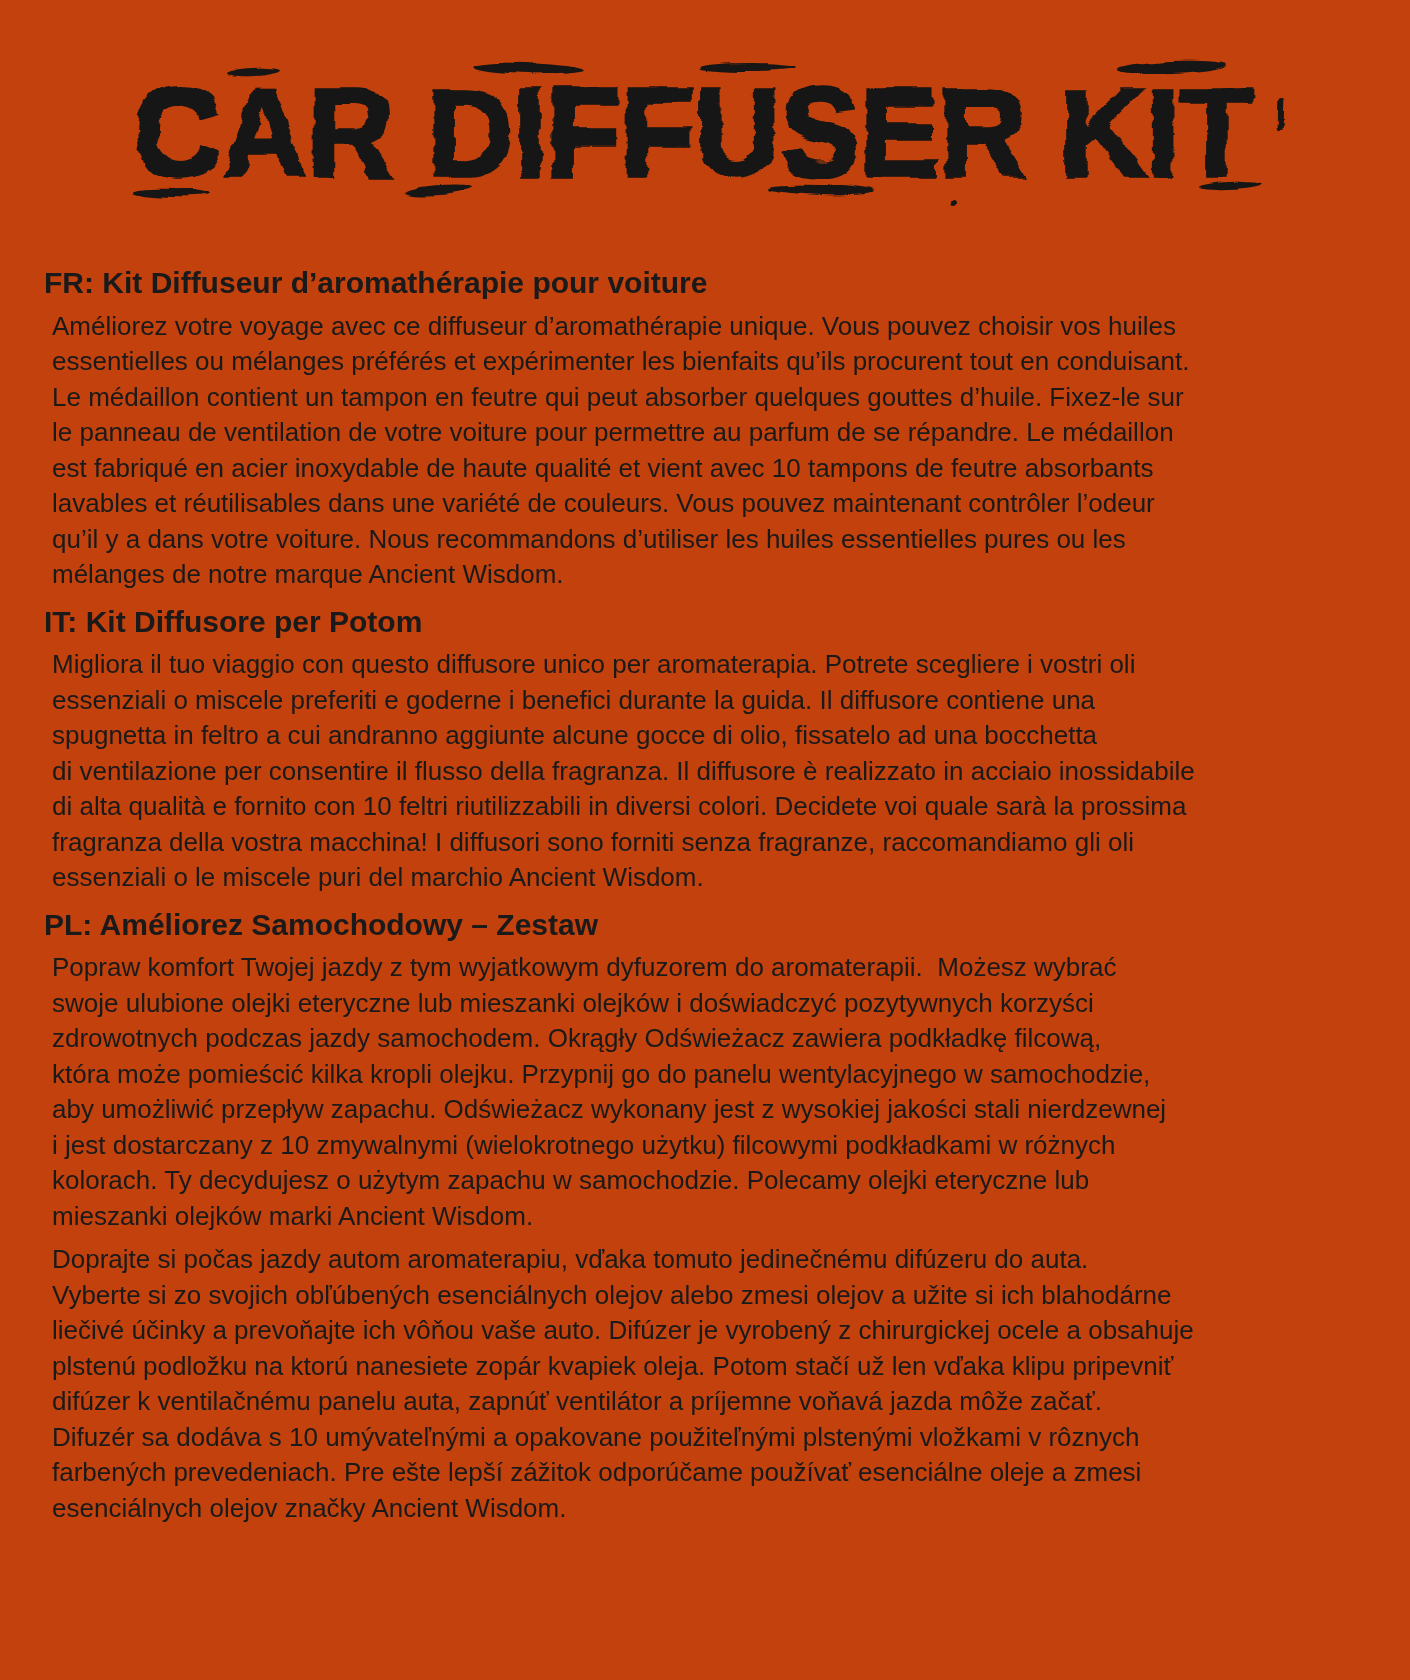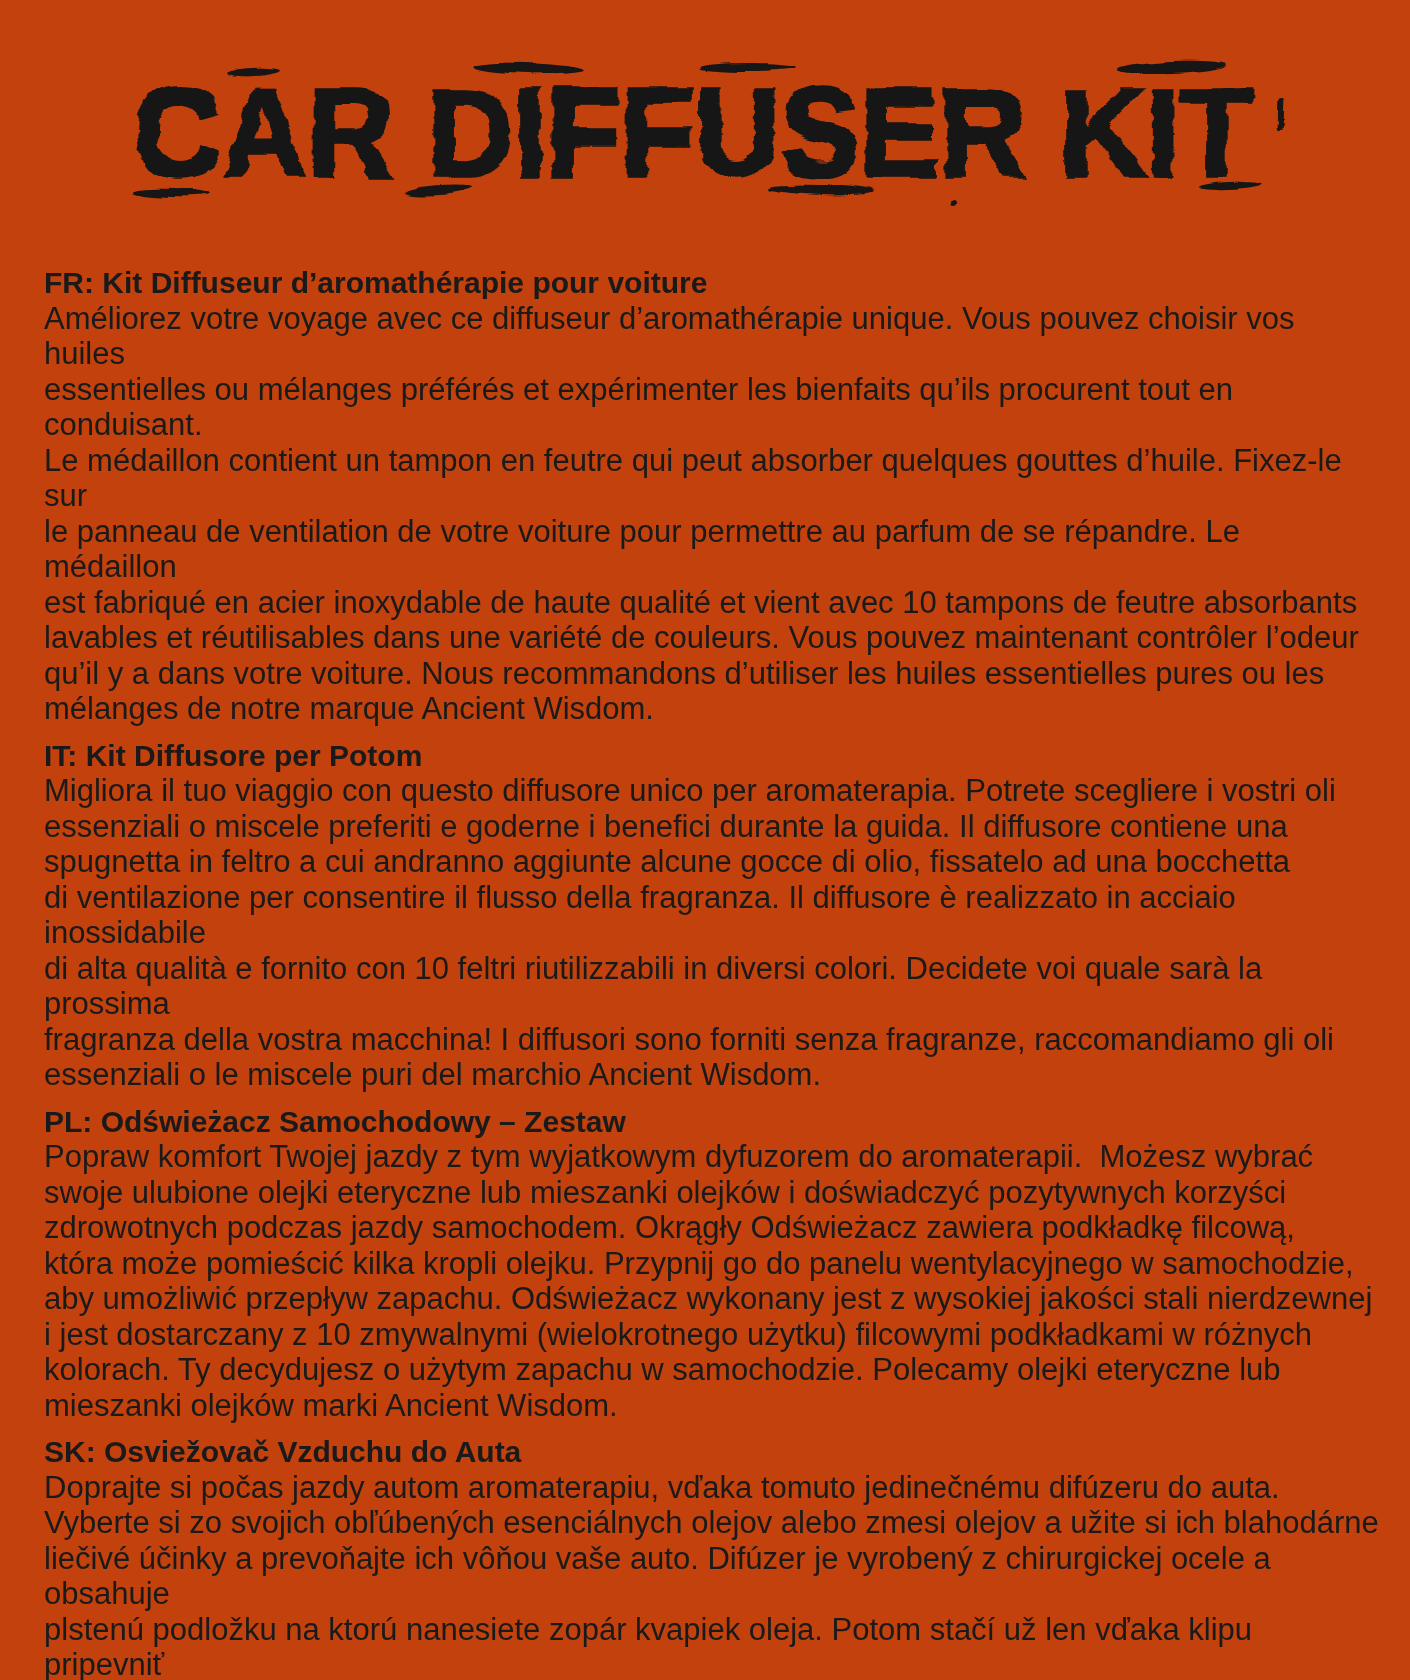--- a/index.html
+++ b/index.html
@@ -32,24 +32,24 @@
     font-size: 30px;
     line-height: 35.5px;
     font-weight: bold;
     margin: 11px 0 0 0;
     letter-spacing: 0;
   }
   .section:first-of-type h2 {
     margin-top: 30px;
   }
   .section p {
-    font-size: 31px;
+    font-size: 26px;
     line-height: 35.5px;
     font-weight: normal;
-    margin: 0;
+    margin: 8px;
     white-space: pre-wrap;
   }
 </style>
 </head>
 <body>
 
 <div class="sheet">
 
   <svg class="title-banner" width="1410" height="235" viewBox="0 0 1410 235" xmlns="http://www.w3.org/2000/svg">
     <defs>
@@ -95,33 +95,32 @@
       <p>Migliora il tuo viaggio con questo diffusore unico per aromaterapia. Potrete scegliere i vostri oli
 essenziali o miscele preferiti e goderne i benefici durante la guida. Il diffusore contiene una
 spugnetta in feltro a cui andranno aggiunte alcune gocce di olio, fissatelo ad una bocchetta
 di ventilazione per consentire il flusso della fragranza. Il diffusore è realizzato in acciaio inossidabile
 di alta qualità e fornito con 10 feltri riutilizzabili in diversi colori. Decidete voi quale sarà la prossima
 fragranza della vostra macchina! I diffusori sono forniti senza fragranze, raccomandiamo gli oli
 essenziali o le miscele puri del marchio Ancient Wisdom.</p>
     </div>
 
     <div class="section">
-      <h2>PL: Odświeżacz Samochodowy – Zestaw</h2>
+      <h2>PL: Améliorez Samochodowy – Zestaw</h2>
       <p>Popraw komfort Twojej jazdy z tym wyjatkowym dyfuzorem do aromaterapii.  Możesz wybrać
 swoje ulubione olejki eteryczne lub mieszanki olejków i doświadczyć pozytywnych korzyści
 zdrowotnych podczas jazdy samochodem. Okrągły Odświeżacz zawiera podkładkę filcową,
 która może pomieścić kilka kropli olejku. Przypnij go do panelu wentylacyjnego w samochodzie,
 aby umożliwić przepływ zapachu. Odświeżacz wykonany jest z wysokiej jakości stali nierdzewnej
 i jest dostarczany z 10 zmywalnymi (wielokrotnego użytku) filcowymi podkładkami w różnych
 kolorach. Ty decydujesz o użytym zapachu w samochodzie. Polecamy olejki eteryczne lub
 mieszanki olejków marki Ancient Wisdom.</p>
     </div>
 
     <div class="section">
-      <h2>SK: Osviežovač Vzduchu do Auta</h2>
       <p>Doprajte si počas jazdy autom aromaterapiu, vďaka tomuto jedinečnému difúzeru do auta.
 Vyberte si zo svojich obľúbených esenciálnych olejov alebo zmesi olejov a užite si ich blahodárne
 liečivé účinky a prevoňajte ich vôňou vaše auto. Difúzer je vyrobený z chirurgickej ocele a obsahuje
 plstenú podložku na ktorú nanesiete zopár kvapiek oleja. Potom stačí už len vďaka klipu pripevniť
 difúzer k ventilačnému panelu auta, zapnúť ventilátor a príjemne voňavá jazda môže začať.
 Difuzér sa dodáva s 10 umývateľnými a opakovane použiteľnými plstenými vložkami v rôznych
 farbených prevedeniach. Pre ešte lepší zážitok odporúčame používať esenciálne oleje a zmesi
 esenciálnych olejov značky Ancient Wisdom.</p>
     </div>
 

